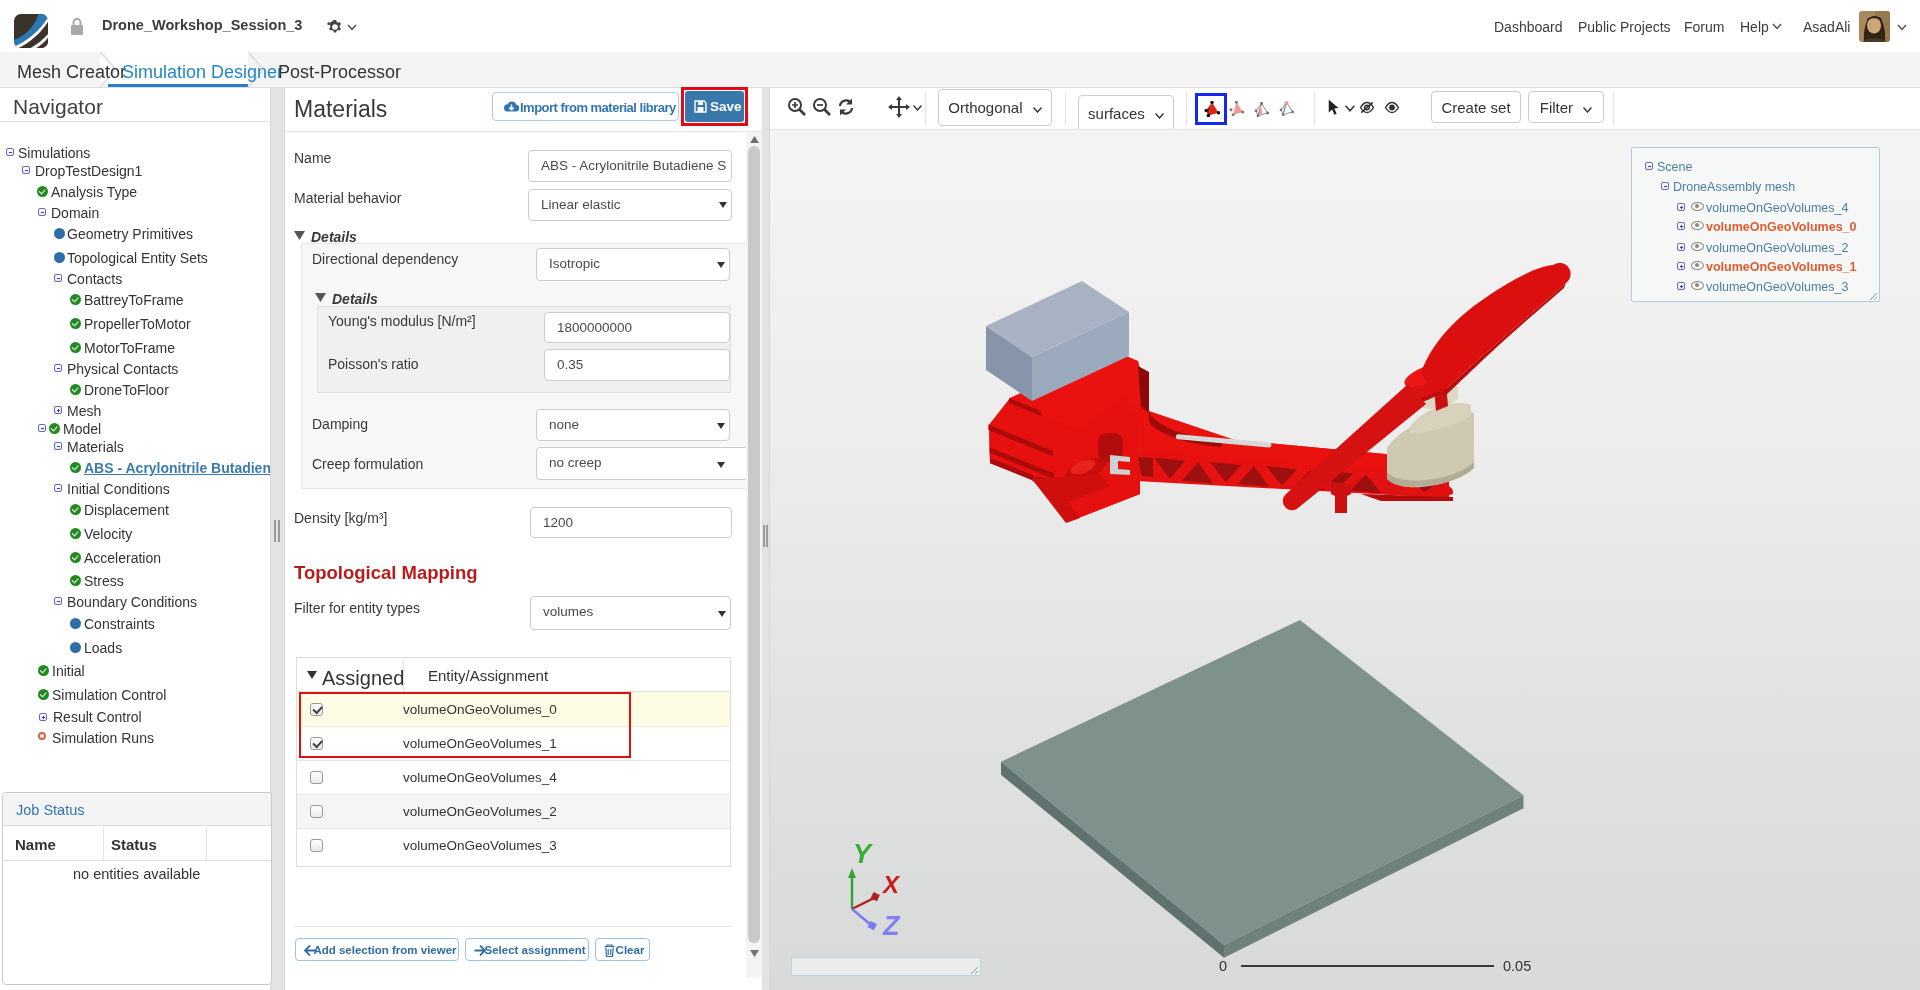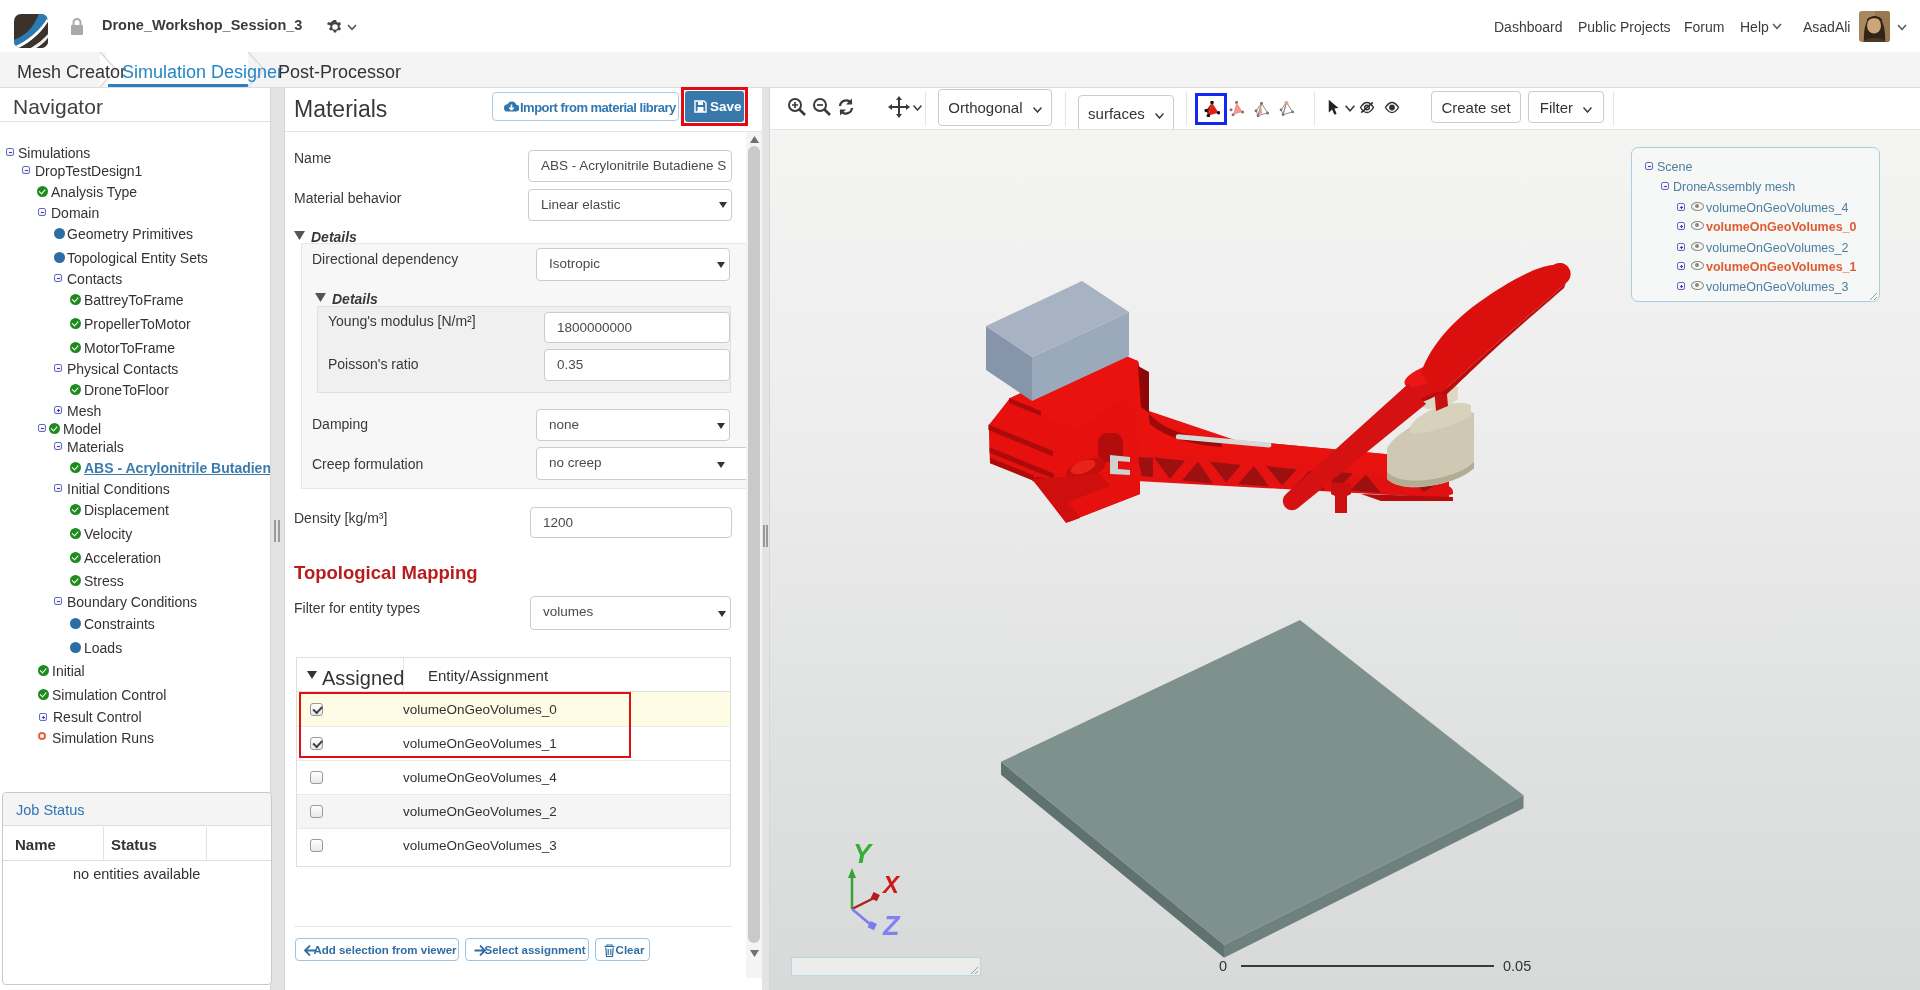--- a/index.html
+++ b/index.html
@@ -461,21 +461,21 @@
         <path d="M78,748 L86,748 L82,738 Z" fill="#36a336"></path>
         <path d="M82,779 L104,768" stroke="#b02020" stroke-width="2.5"></path>
         <rect x="102" y="763" width="7" height="7" fill="#b02020" transform="rotate(25 105 766)"></rect>
         <path d="M82,779 L101,795" stroke="#7b7bef" stroke-width="2.5"></path>
         <rect x="99" y="792" width="7" height="7" fill="#7b7bef" transform="rotate(25 102 795)"></rect>
         <text x="83" y="733" font-size="27" font-weight="bold" font-style="italic" fill="#36ae36" font-family="Liberation Sans,sans-serif">Y</text>
         <text x="113" y="763" font-size="24" font-weight="bold" font-style="italic" fill="#cc1a1a" font-family="Liberation Sans,sans-serif">X</text>
         <text x="113" y="805" font-size="27" font-weight="bold" font-style="italic" fill="#8080f5" font-family="Liberation Sans,sans-serif">Z</text>
       </svg>
 
-      <div class="abs" style="left:861px;top:17px;width:249px;height:155px;background:#f6f7f7;border:1px solid #a9cfdf;border-radius:7px">
+      <div class="abs" style="left:861px;top:17px;width:249px;height:155px;background:#f6f7f7;border:1px solid #a9cfdf;border-radius:2px">
         <div class="mb" style="left:13px;top:14px"></div>
           <div class="st" style="left:25px;top:12px">Scene</div>
         <div class="mb" style="left:29px;top:34px"></div>
           <div class="st" style="left:41px;top:32px">DroneAssembly mesh</div>
         <div class="pb" style="left:45px;top:55px"></div>
           <div class="eye" style="left:59px;top:54px"></div>
           <div class="st" style="left:74px;top:53px">volumeOnGeoVolumes_4</div>
         <div class="pb" style="left:45px;top:74px"></div>
           <div class="eye" style="left:59px;top:73px"></div>
           <div class="st so" style="left:74px;top:72px">volumeOnGeoVolumes_0</div>

